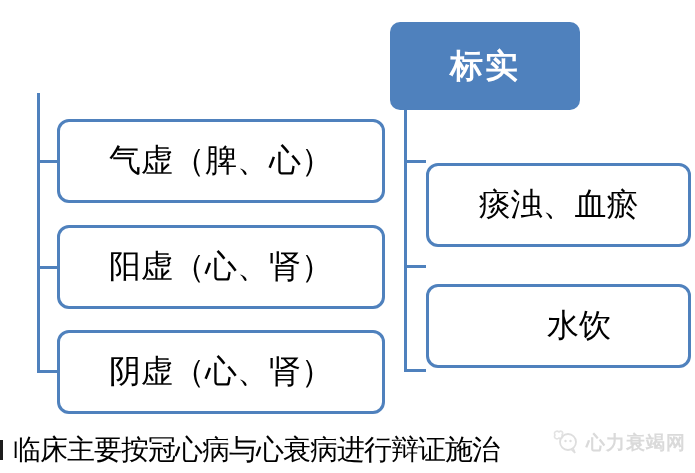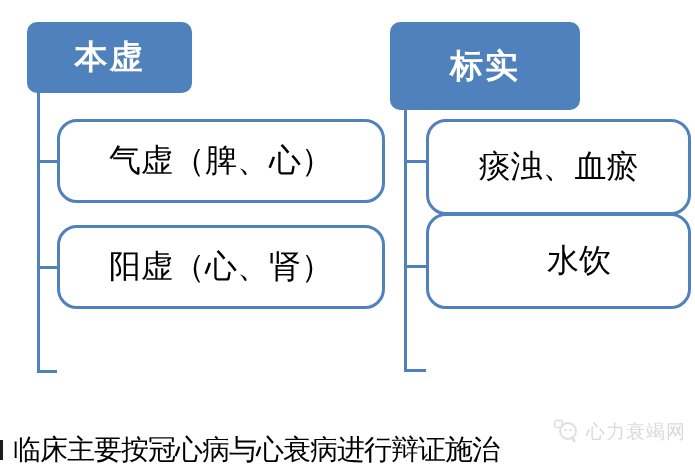--- a/index.html
+++ b/index.html
@@ -27,35 +27,35 @@
     letter-spacing: 2px;
   }
   .root-left  { left: 27px;  top: 22px; width: 165px; height: 71px; }
   .root-right { left: 390px; top: 22px; width: 190px; height: 88px; }
 
   
   .child-node {
     position: absolute;
     background: var(--node-fill, #fff);
     border: 3px solid var(--accent, #4f81bd);
-    border-radius: 20px;
+    border-radius: 12px;
     display: flex;
     align-items: center;
     justify-content: center;
     font-size: 32px;
     color: var(--body-text, #000);
     box-sizing: border-box;
   }
   .child-left  { left: 57px;  width: 328px; height: 84px; }
-  .child-right { left: 426px; width: 265px; height: 96px; }
+  .child-right { left: 426px; width: 265px; height: 84px; margin-top: 44px; }
   .cl-0 { top: 119px; }
   .cl-1 { top: 225px; text-align: center; }
   .cl-2 { top: 330px; }
   .cr-0 { top: 119px; }
-  .cr-1 { top: 213px; padding-left: 41px; }
+  .cr-1 { top: 240px; padding-left: 41px; }
   .cr-2 { top: 328px; }
 
   
   .vline, .stub {
     position: absolute;
     background: var(--accent, #4f81bd);
   }
   .vline { width: 3px; }
   .stub  { height: 3px; }
   .vline-left  { left: 37px;  top: 93px; height: 279px; }
@@ -85,52 +85,52 @@
     position: absolute;
     left: 0; top: 440px;
     width: 3px; height: 20px;
     background: #1c1c1c;
   }
 
   
   .watermark {
     position: absolute;
     left: 549px;
-    top: 418px;
+    top: 429px;
     height: 28px;
     display: flex;
     align-items: center;
     gap: 5px;
     color: var(--watermark, #d9d9d9);
     font-family: "Liberation Sans", "DejaVu Sans", sans-serif;
-    font-weight: normal;
+    font-weight: bold;
     font-size: 19px;
     letter-spacing: 1px;
     white-space: nowrap;
   }
   .watermark svg { display: block; }
 </style>
 </head>
 <body>
 
 <div class="canvas">
 
-  <div class="root-node root-left">
-    <span>本虚</span>
-  </div>
   <div class="vline vline-left"></div>
   <div class="stub stub-l0"></div>
   <div class="stub stub-l1"></div>
   <div class="stub stub-l2"></div>
 
   <div class="child-node child-left cl-0">
     <span>气虚（脾、心）</span>
   </div>
   <div class="child-node child-left cl-1">
     <span>阳虚（心、肾）</span>
+  </div>
+  <div class="child-node child-left cl-2">
+    <span>阴虚（心、肾）</span>
   </div>
 
   <div class="root-node root-right">
     <span>标实</span>
   </div>
   <div class="vline vline-right"></div>
   <div class="stub stub-r0"></div>
   <div class="stub stub-r1"></div>
   <div class="stub stub-r2"></div>
 

